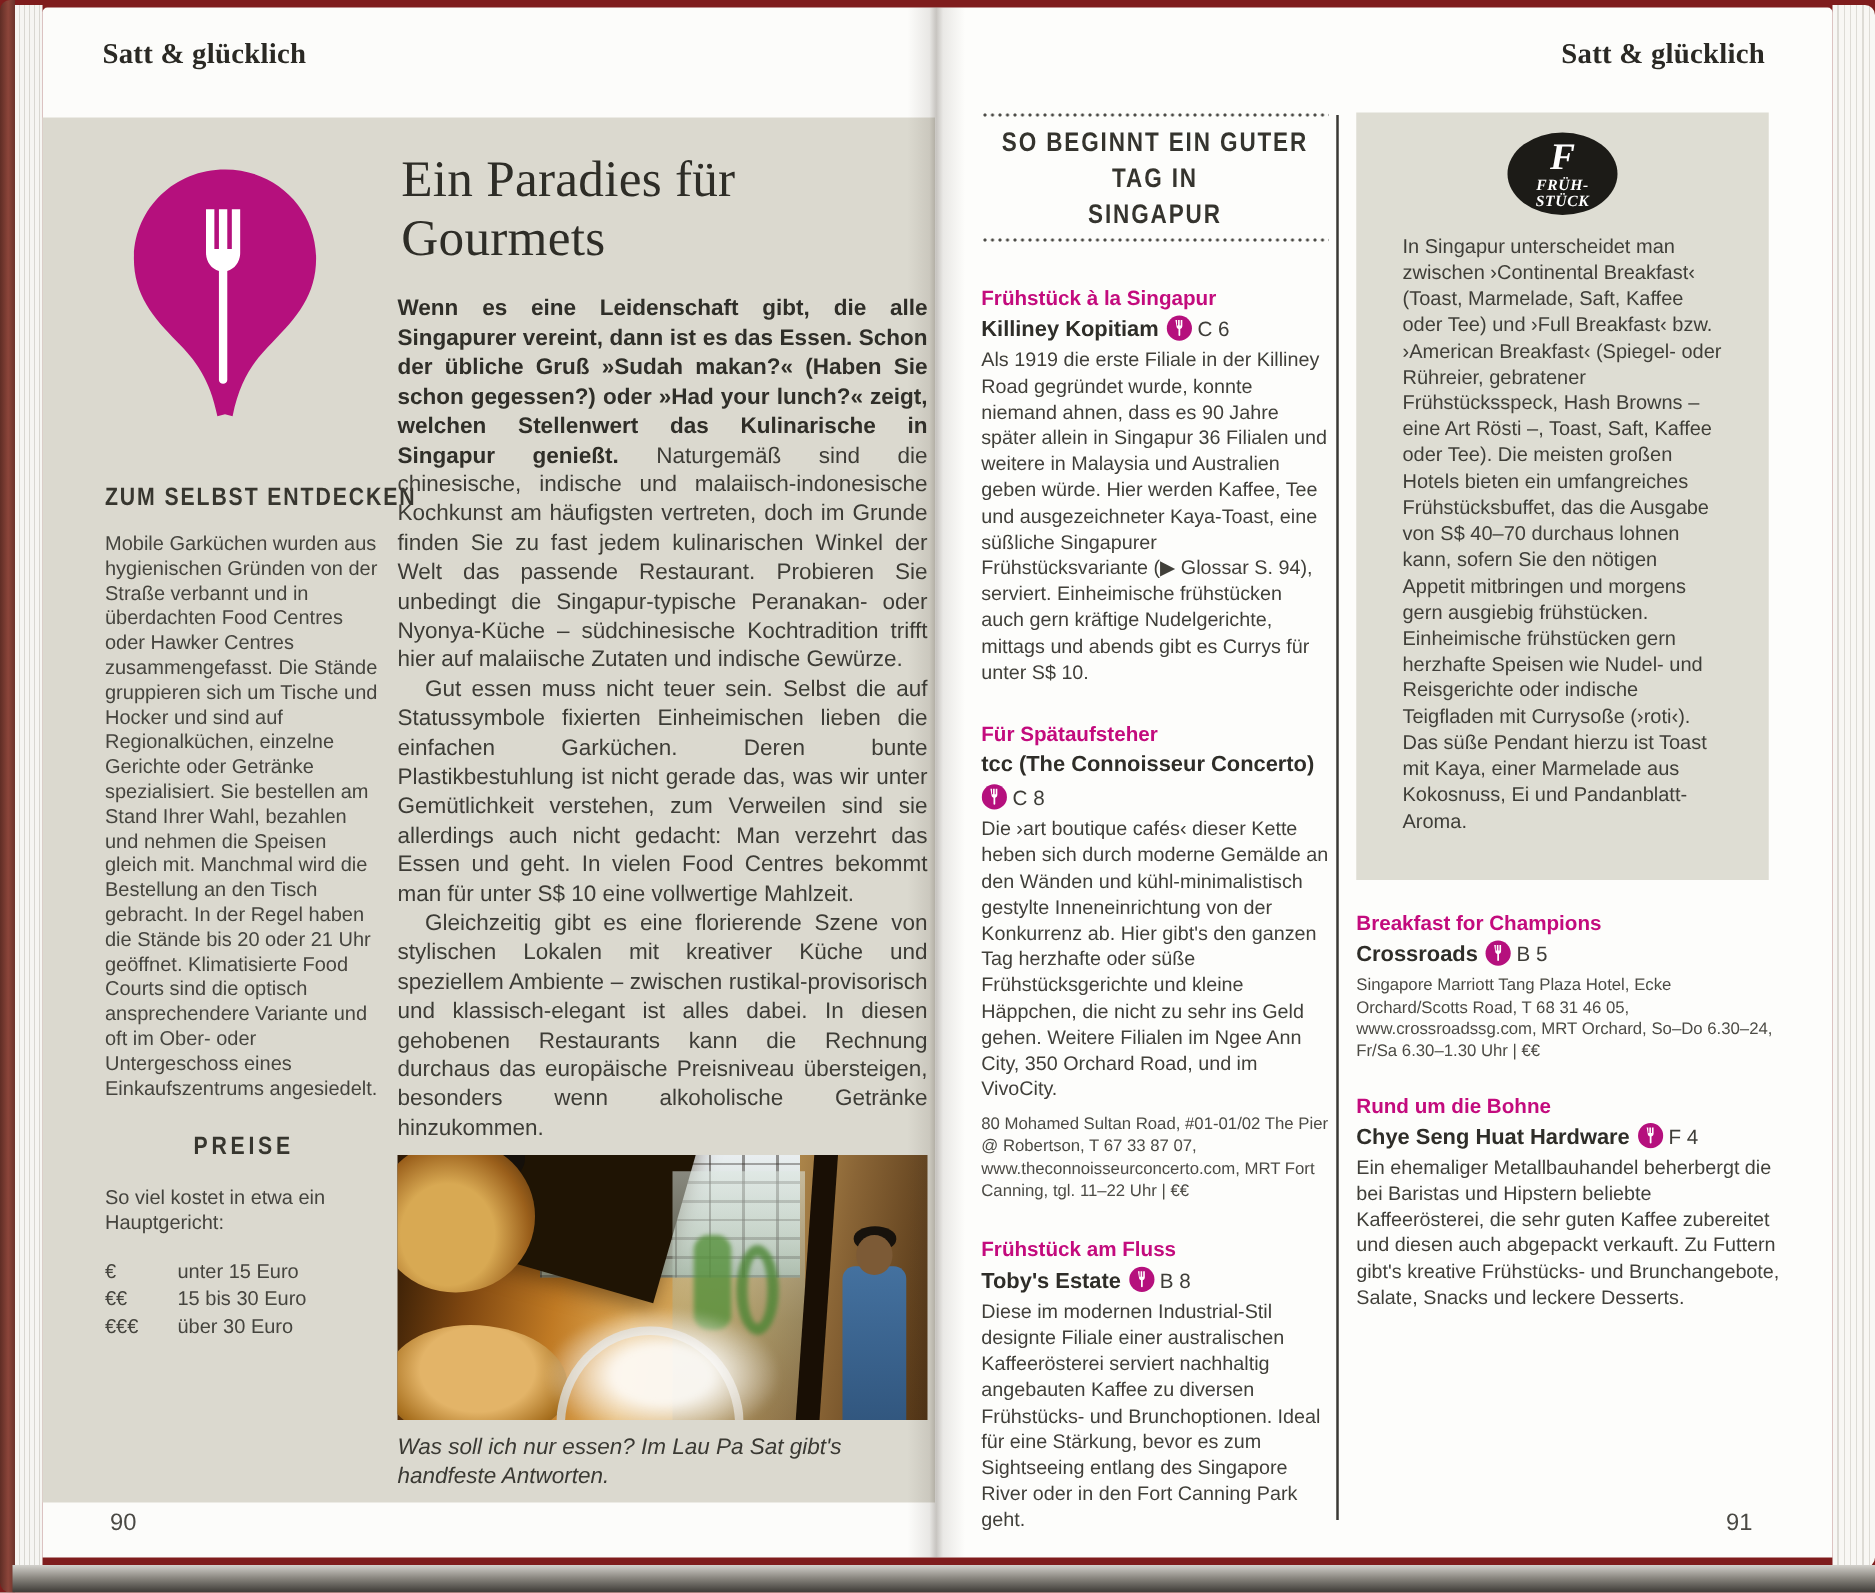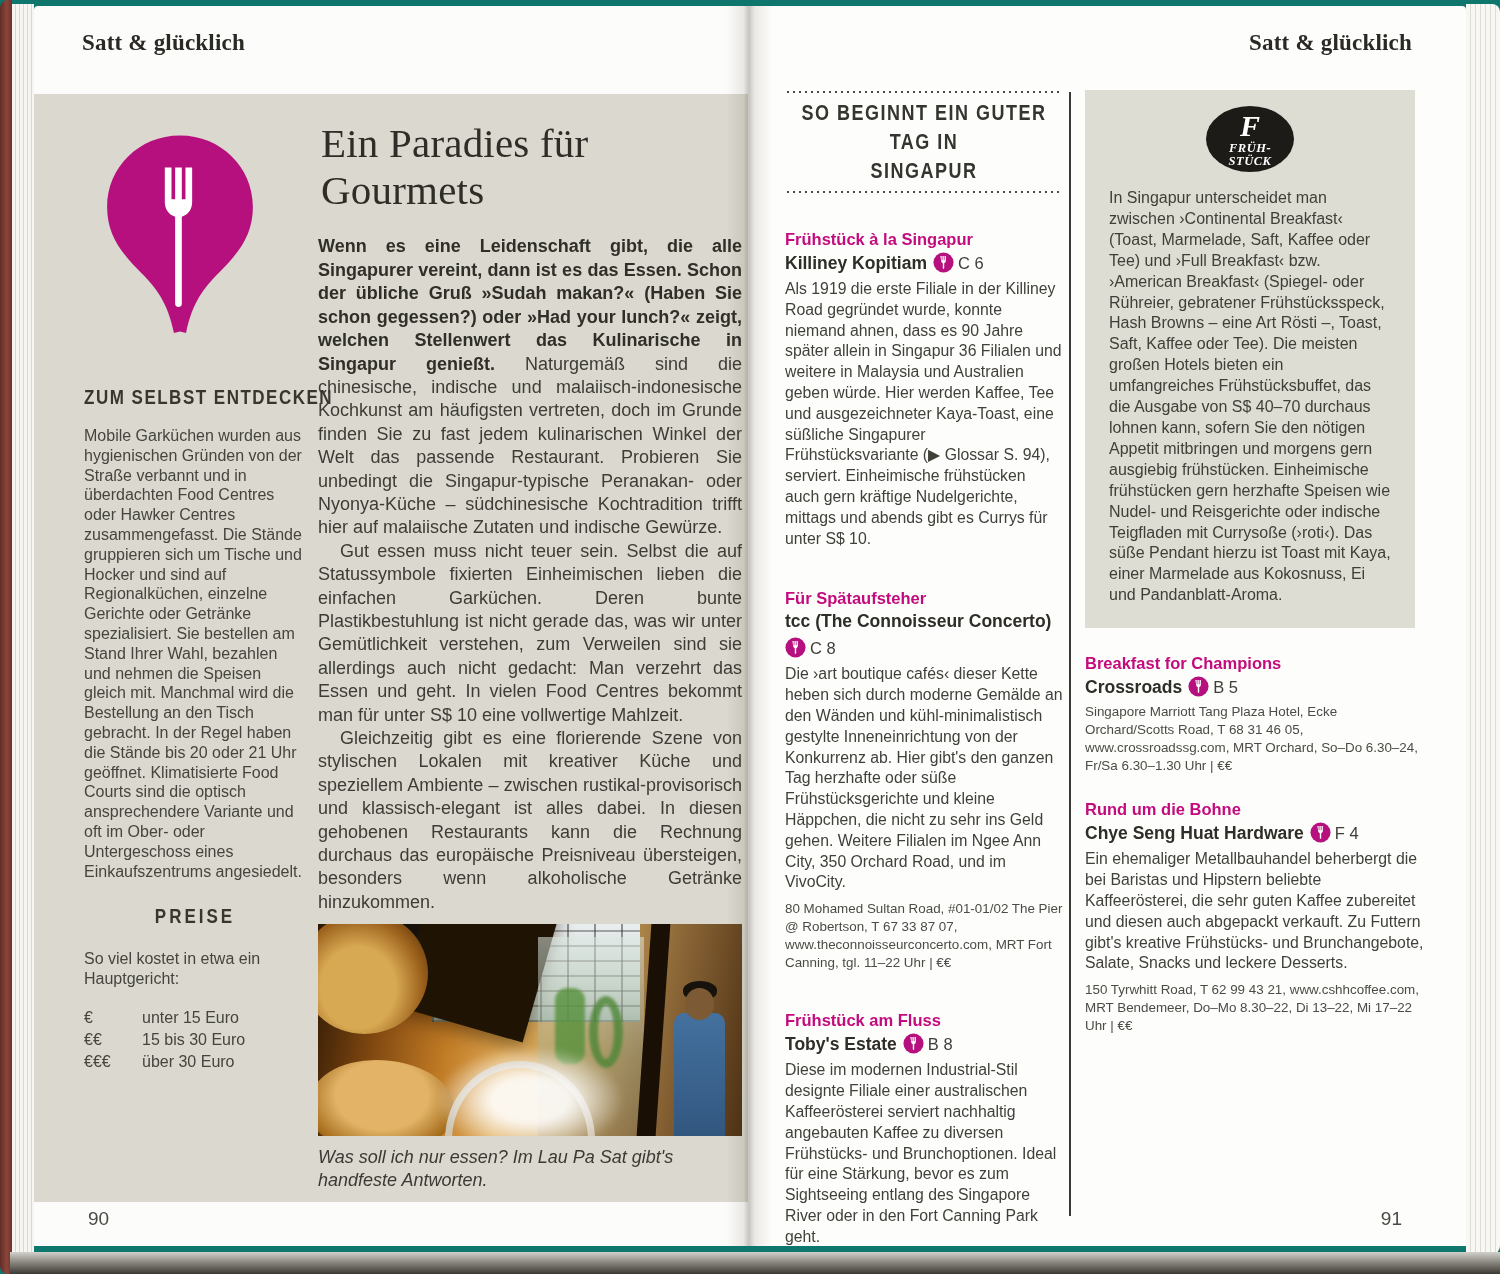--- a/index.html
+++ b/index.html
@@ -1,16 +1,16 @@
 <!DOCTYPE html>
 <html lang="de"><head>
 <meta charset="utf-8">
 <style>
   html,body{margin:0;padding:0;background:#dddcd8;}
-  .stage{position:relative;width:1500px;height:1274px;background:#0f766e;overflow:hidden;
+  .stage{position:relative;width:1500px;height:1274px;background:#7f1d1d;overflow:hidden;
          font-family:"Liberation Sans",sans-serif;}
   .book{position:absolute;inset:0;}
   
   .cover-left{position:absolute;left:0;top:0;bottom:0;width:12px;border-radius:8px 0 0 8px;
               background:linear-gradient(90deg,#5f2d25,#8c453a 55%,#6b332b);}
   .stack-left{position:absolute;left:12px;top:4px;bottom:20px;width:22px;
               background:repeating-linear-gradient(90deg,#f6f5f2 0 3px,#d9d7d1 3px 4px);}
   .stack-right{position:absolute;right:0;top:4px;bottom:20px;width:34px;border-radius:0 8px 8px 0;
               background:repeating-linear-gradient(90deg,#f8f7f4 0 4px,#dddbd5 4px 5px);}
   .book-bottom{position:absolute;left:10px;right:0;bottom:0;height:22px;
@@ -77,34 +77,34 @@
            background:linear-gradient(180deg,#44719f,#31567e);}
   .caption{font-size:18px;line-height:23px;font-style:italic;color:#3a3933;margin-top:10px;}
   
   .col-left{position:absolute;left:37px;top:84px;width:278px;}
   .divider{position:absolute;left:321px;top:86px;width:2px;height:1124px;background:#3a3934;}
   .col-right{position:absolute;left:337px;top:84px;width:343px;}
   .dots{height:4px;background-image:radial-gradient(circle,#4a4944 1.2px,transparent 1.4px);
         background-size:6px 4px;background-repeat:repeat-x;}
   .col-header{text-align:center;font-weight:700;font-size:18px;line-height:24px;color:#35342e;
         letter-spacing:1.5px;transform:scaleY(1.2);margin:12px 0;}
-  .entry{margin-top:40px;}
+  .entry{margin-top:30px;}
   .entry.first{margin-top:36px;}
   .kicker{font-weight:700;font-size:16.5px;color:#c30b7d;margin-bottom:3px;}
   .name-line{font-weight:700;font-size:17.5px;color:#2e2d28;margin-bottom:5px;}
   .grid-ref{font-weight:400;font-size:16.5px;color:#3e3d38;}
   .fork-badge{display:inline-block;width:21px;height:21px;vertical-align:-4px;margin:0 4px 0 6px;}
   .e-body{font-size:15.8px;line-height:20.8px;color:#403f39;margin:0 0 7px 0;}
   .e-info{font-size:13.4px;line-height:17.8px;color:#4c4b45;margin:0;}
   .bbox{background:#deddd3;width:330px;box-sizing:border-box;padding:16px 24px 22px;}
   .badge{width:88px;height:66px;border-radius:50%;background:#1c1b17;color:#fff;margin:0 auto 16px;
          text-align:center;font-family:"Liberation Serif",serif;font-style:italic;font-weight:700;}
   .badge-f{font-size:30px;line-height:32px;padding-top:4px;}
   .badge-w{font-size:12.5px;line-height:13px;letter-spacing:.5px;}
-  .bbox-text{font-size:16px;line-height:20.9px;color:#3f3e38;margin:0;}
+  .bbox-text{font-size:16px;line-height:20.9px;color:#3f3e38;margin:13px;}
   .col-right .entry{margin-top:26px;}
 </style>
 </head>
 <body>
 
 <div class="stage">
   <div class="book">
     <div class="cover-left"></div>
     <div class="stack-left"></div>
     <div class="stack-right"></div>
@@ -245,21 +245,20 @@
 
         <div class="entry">
           <div class="kicker">Rund um die Bohne</div>
           <div class="name-line">
             <span>Chye Seng Huat Hardware</span><svg class="fork-badge" viewBox="0 0 24 24">
                 <circle cx="12" cy="12" r="11.5" fill="#b5107d"></circle>
                 <path d="M8.4 4.5h1.5v5h.9v-5h1.5v5h.9v-5h1.5v5.6c0 1.3-.8 2.4-1.9 2.7v5.7c0 1-1.6 1-1.6 0v-5.7c-1.1-.3-1.9-1.4-1.9-2.7Z" fill="#fff"></path>
               </svg><span class="grid-ref">F 4</span>
           </div>
           <p class="e-body">Ein ehemaliger Metallbauhandel beherbergt die bei Baristas und Hipstern beliebte Kaffeerösterei, die sehr guten Kaffee zubereitet und diesen auch abgepackt verkauft. Zu Futtern gibt's kreative Frühstücks- und Brunchangebote, Salate, Snacks und leckere Desserts.</p>
-          <p class="e-info">150 Tyrwhitt Road, T 62 99 43 21, www.cshhcoffee.com, MRT Bendemeer, Do–Mo 8.30–22, Di 13–22, Mi 17–22 Uhr | €€</p>
         </div>
       </div>
 
       <div class="folio folio-right">91</div>
     </div>
 
     <div class="gutter"></div>
   </div>
 </div>
 

